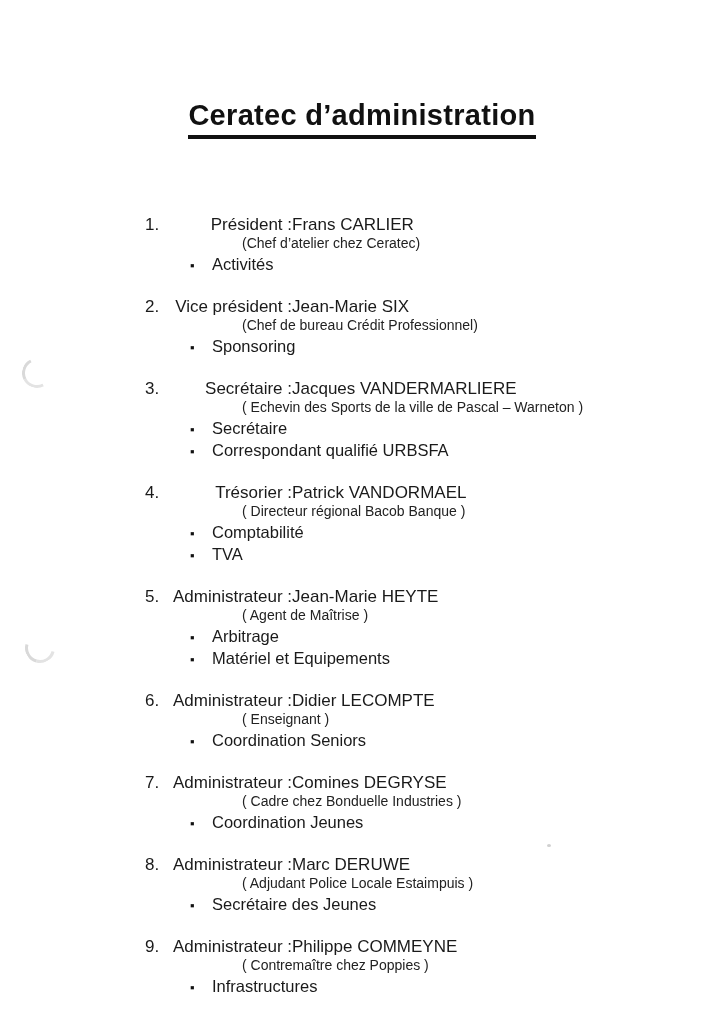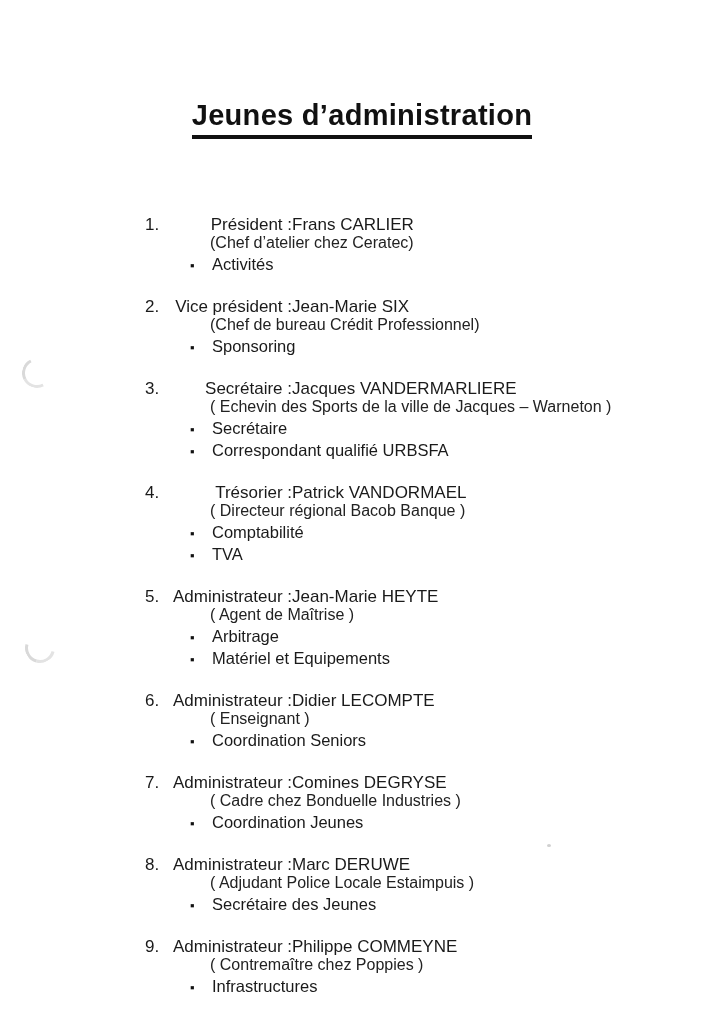--- a/index.html
+++ b/index.html
@@ -33,22 +33,22 @@
   .entry { margin-bottom: 21px; }
   .entry-head {
     display: flex;
     font-size: 17px;
     line-height: 20px;
   }
   .entry-num { width: 23px; flex: 0 0 23px; }
   .entry-role { width: 124px; flex: 0 0 124px; text-align: right; }
   .entry-name { flex: 1; white-space: nowrap; }
   .entry-detail {
-    margin-left: 65px;
-    font-size: 16px;
+    margin-left: 97px;
+    font-size: 14px;
     line-height: 14px;
     margin-top: 1px;
     color: #222;
     white-space: nowrap;
   }
   .bullets { margin: 4px 0 0 45px; }
   .bullet {
     display: flex;
     align-items: baseline;
     font-size: 16.5px;
@@ -84,21 +84,21 @@
 </style>
 </head>
 <body>
 
 <div class="page">
   <span class="artifact-crescent crescent-1"></span>
   <span class="artifact-crescent crescent-2"></span>
   <span class="artifact-dot"></span>
 
   <div class="title-wrap">
-    <span class="doc-title">Jeunes d’administration</span>
+    <span class="doc-title">Ceratec d’administration</span>
   </div>
 
   <div class="entries">
   <div class="entry">
     <div class="entry-head">
       <span class="entry-num">1.</span>
       <span class="entry-role">Président :</span>
       <span class="entry-name">Frans CARLIER</span>
     </div>
     <div class="entry-detail">(Chef d’atelier chez Ceratec)</div>
@@ -124,21 +124,21 @@
   </div>
 </div>
   </div>
 
   <div class="entry">
     <div class="entry-head">
       <span class="entry-num">3.</span>
       <span class="entry-role">Secrétaire :</span>
       <span class="entry-name">Jacques VANDERMARLIERE</span>
     </div>
-    <div class="entry-detail">( Echevin des Sports de la ville de Jacques – Warneton )</div>
+    <div class="entry-detail">( Echevin des Sports de la ville de Pascal – Warneton )</div>
     <div class="bullets">
   <div class="bullet">
     <span class="bullet-marker">▪</span>
     <span>Secrétaire</span>
   </div>
 
   <div class="bullet">
     <span class="bullet-marker">▪</span>
     <span>Correspondant qualifié URBSFA</span>
   </div>

